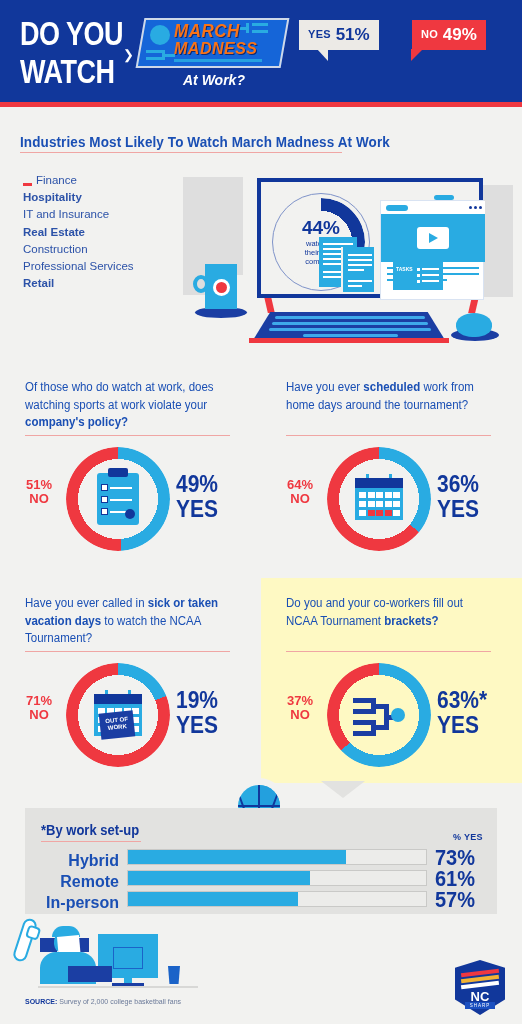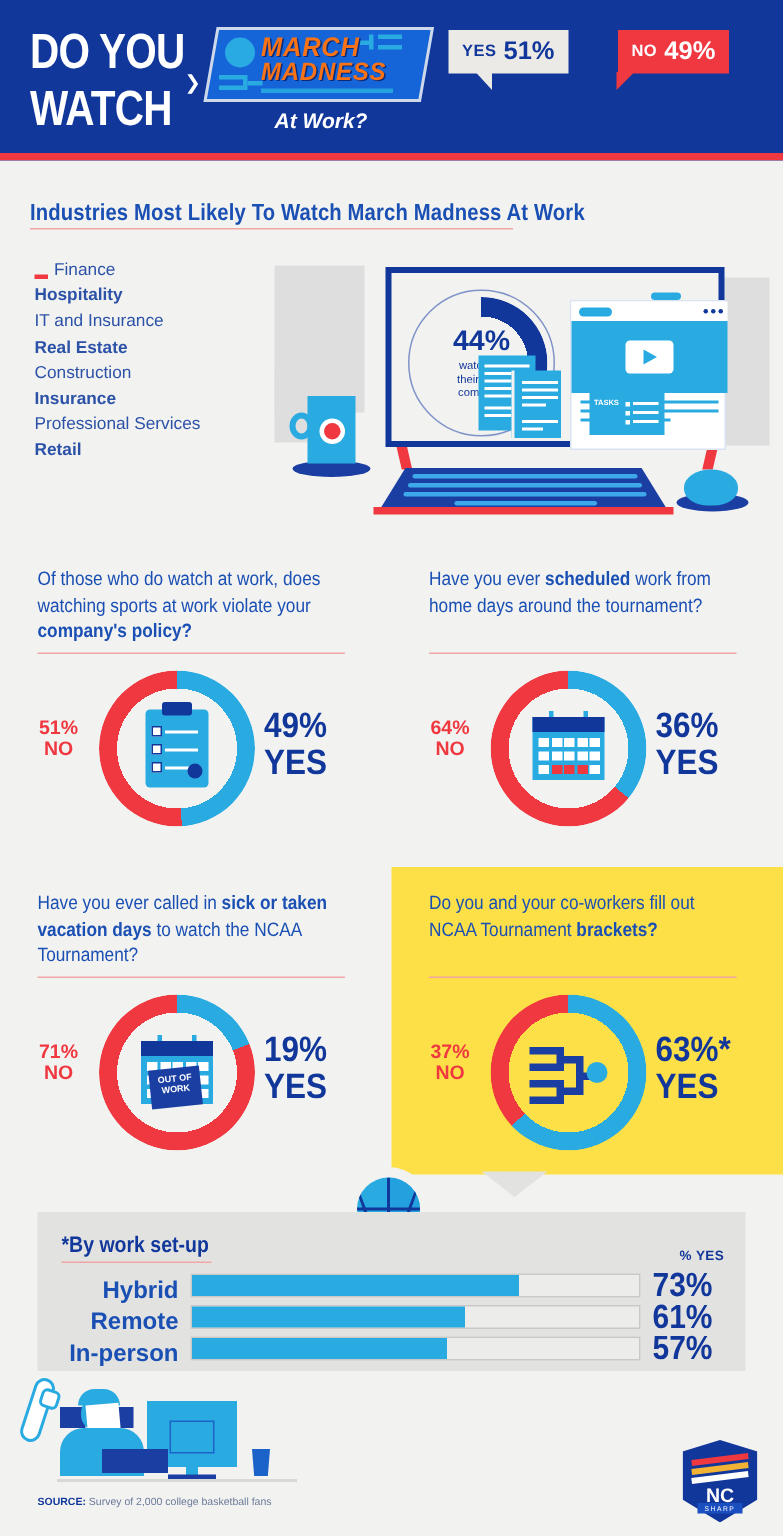--- a/index.html
+++ b/index.html
@@ -135,21 +135,21 @@
   #doc1 { position:absolute; left:58px; top:55px; width:38px; height:50px; background:#29abe2; }
   #doc2 { position:absolute; left:80px; top:65px; width:33px; height:45px; background:#29abe2; border-left:2px solid #f2f2f0; }
   .docline { position:absolute; height:1.5px; background:#ffffff; }
   #tasks { position:absolute; left:132px; top:80px; width:50px; height:28px; background:#29abe2; }
   #tasks-lbl { position:absolute; left:135px; top:84px; color:#ffffff; font-size:5px; font-weight:bold; }
   .task-line { position:absolute; height:2px; background:#ffffff; }
   .task-dot { position:absolute; width:2.5px; height:2.5px; background:#ffffff; }
 
   
   .panel { position:absolute; width:261px; height:205px; }
-  .panel.shaded { background:#fde047; }
+  .panel.shaded { background:#fef9c3; }
   .q-text {
     position:absolute; left:25px; top:17px; width:205px;
     color:#1a4fb4; font-size:11.5px; line-height:15.5px; font-weight:normal;
     transform: scaleY(1.12); transform-origin:left top;
   }
   .q-text b { font-weight:bold; }
   .q-rule { position:absolute; left:25px; top:73px; width:205px; height:1px; background:#f0a6a4; }
 
   .donut { position:absolute; left:66px; top:85px; width:104px; height:104px; border-radius:50%; }
   .donut-mask {
@@ -289,21 +289,20 @@
   <div id="sec-title">Industries Most Likely To Watch March Madness At Work</div>
   <div id="sec-title-rule"></div>
 
   <div id="ind-dash"></div>
   <ul id="industries">
       <li>Finance</li>
       <li class="b">Hospitality</li>
       <li>IT and Insurance</li>
       <li class="b">Real Estate</li>
       <li>Construction</li>
-      <li class="b">Insurance</li>
       <li>Professional Services</li>
       <li class="b">Retail</li>
     </ul>
 
   <div id="tv-wrap">
     <div class="gbox" style="left:0px;top:10px;width:60px;height:98px;"></div>
     <div class="gbox" style="left:0px;top:80px;width:26px;height:48px;"></div>
     <div class="gbox" style="left:290px;top:18px;width:40px;height:112px;"></div>
 
     <div id="tv-foot-l"></div>

